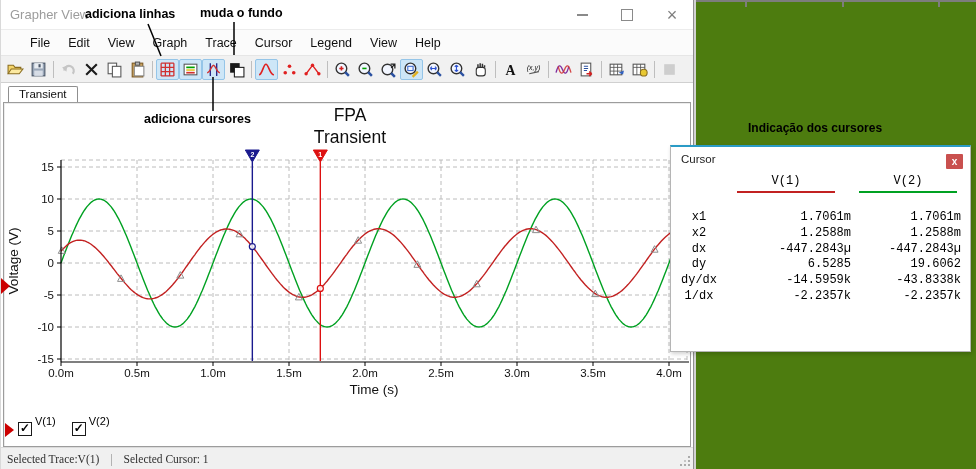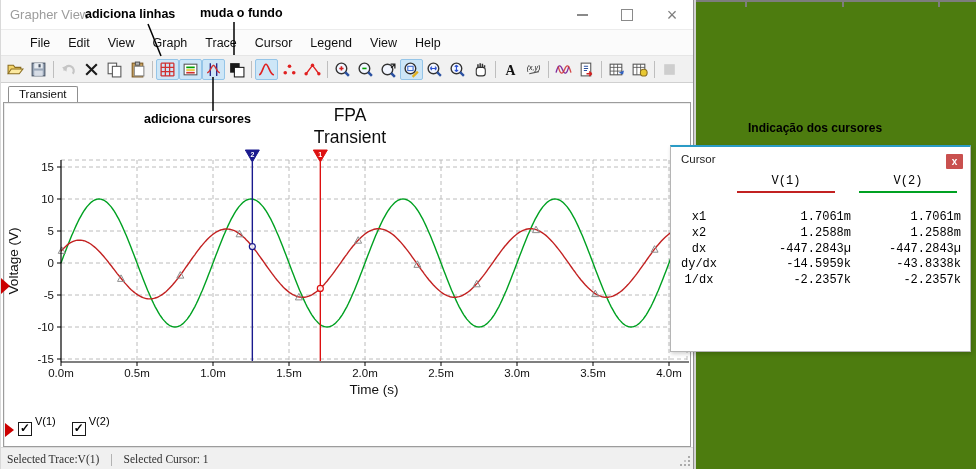--- a/index.html
+++ b/index.html
@@ -443,20 +443,25 @@
           <span class="cw-label">x2</span>
           <span class="cw-v1">1.2588m</span>
           <span class="cw-v2">1.2588m</span>
         </div>
         <div class="cw-row">
           <span class="cw-label">dx</span>
           <span class="cw-v1">-447.2843µ</span>
           <span class="cw-v2">-447.2843µ</span>
         </div>
         <div class="cw-row">
+          <span class="cw-label">dy</span>
+          <span class="cw-v1">6.5285</span>
+          <span class="cw-v2">19.6062</span>
+        </div>
+        <div class="cw-row">
           <span class="cw-label">dy/dx</span>
           <span class="cw-v1">-14.5959k</span>
           <span class="cw-v2">-43.8338k</span>
         </div>
         <div class="cw-row">
           <span class="cw-label">1/dx</span>
           <span class="cw-v1">-2.2357k</span>
           <span class="cw-v2">-2.2357k</span>
         </div>
       </div>

